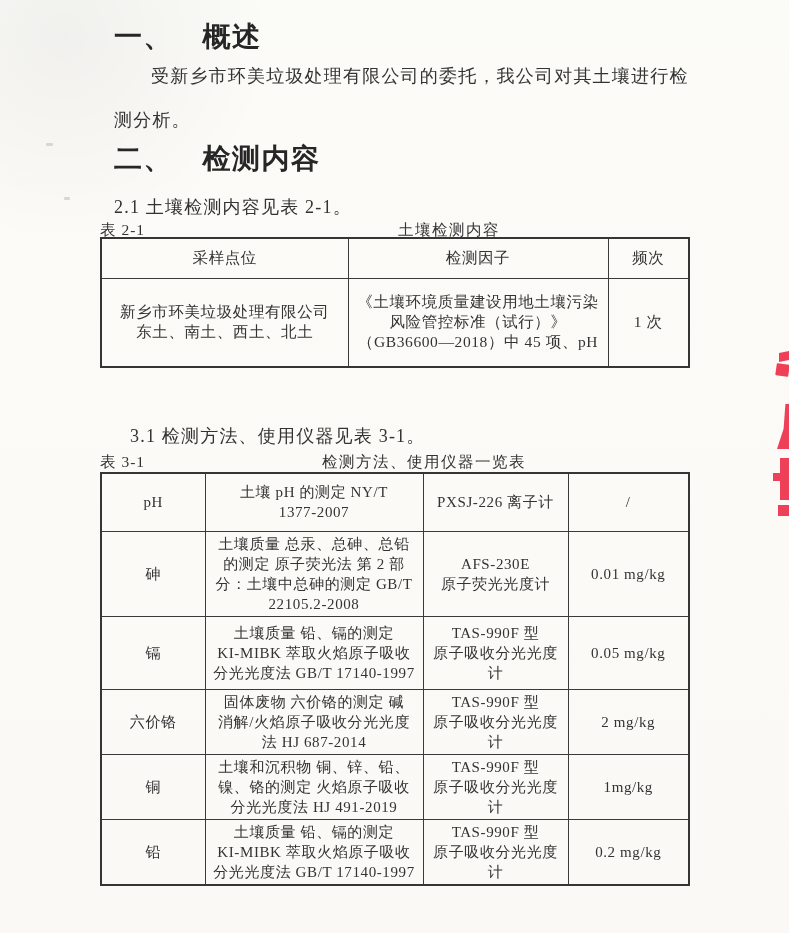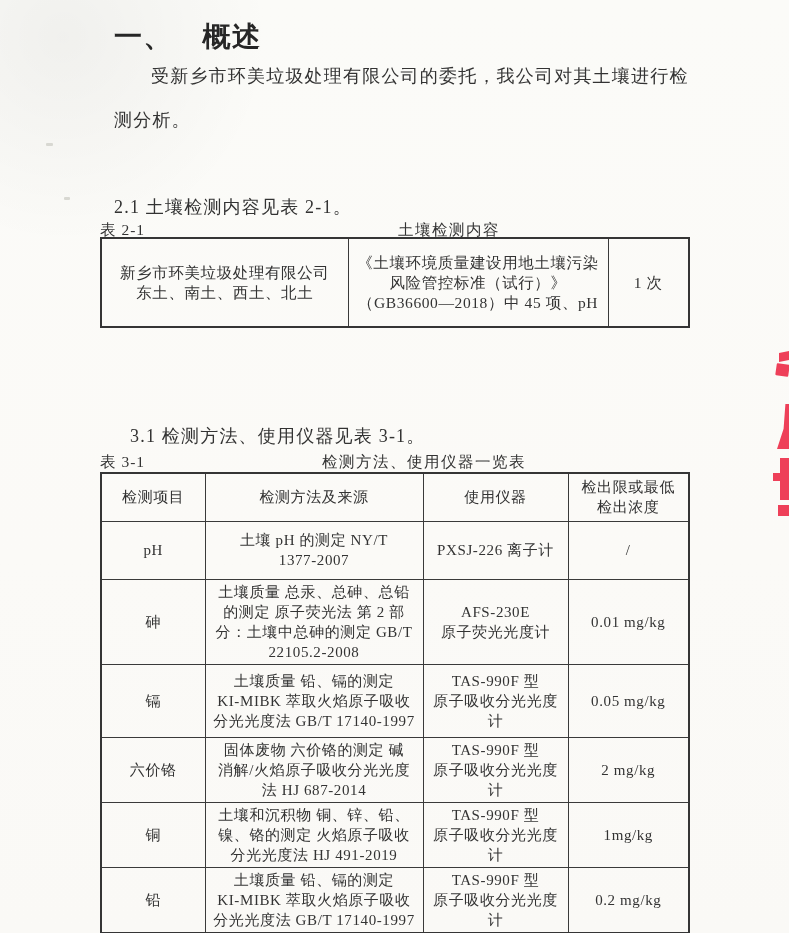--- a/index.html
+++ b/index.html
@@ -69,32 +69,38 @@
 </style>
 </head>
 <body>
 
 <div class="page">
 
   <div class="heading" style="top:18px;">一、　概述</div>
   <div class="bodyline" style="top:64px;left:151px;">受新乡市环美垃圾处理有限公司的委托，我公司对其土壤进行检</div>
   <div class="bodyline" style="top:100px;left:114px;margin-top:8px;">测分析。</div>
 
+  <div class="heading" style="top:140px;">二、　检测内容</div>
   <div class="bodyline" style="top:195px;left:114px;">2.1 土壤检测内容见表 2-1。</div>
 
   <div class="caption-label" style="top:220px;left:100px;">表 2-1</div>
   <div class="caption-title" style="top:220px;left:398px;">土壤检测内容</div>
 
   <table class="doc" id="table2">
     <colgroup>
         <col style="width:247px">
         <col style="width:260px">
         <col style="width:81px">
       </colgroup>
     <tbody>
+        <tr class="hd">
+      <th>采样点位</th>
+      <th>检测因子</th>
+      <th>频次</th>
+    </tr>
     <tr class="bd">
       <td class="ml">新乡市环美垃圾处理有限公司
 东土、南土、西土、北土</td>
       <td class="ml">《土壤环境质量建设用地土壤污染
 风险管控标准（试行）》
 （GB36600—2018）中 45 项、pH</td>
       <td>1 次</td>
     </tr>
   </tbody>
     </table>
@@ -105,27 +111,20 @@
   <div class="caption-title" style="top:452px;left:322px;">检测方法、使用仪器一览表</div>
 
   <table class="doc" id="table3">
     <colgroup>
         <col style="width:104px">
         <col style="width:218px">
         <col style="width:145px">
         <col style="width:121px">
       </colgroup>
     <tbody>
-        <tr class="hd">
-      <th>检测项目</th>
-      <th>检测方法及来源</th>
-      <th>使用仪器</th>
-      <th class="ml">检出限或最低
-检出浓度</th>
-    </tr>
     <tr class="r0">
       <td>pH</td>
       <td class="ml">土壤 pH 的测定 NY/T
 1377-2007</td>
       <td class="ml">PXSJ-226 离子计</td>
       <td>/</td>
     </tr>
     <tr class="r1">
       <td>砷</td>
       <td class="ml">土壤质量 总汞、总砷、总铅

